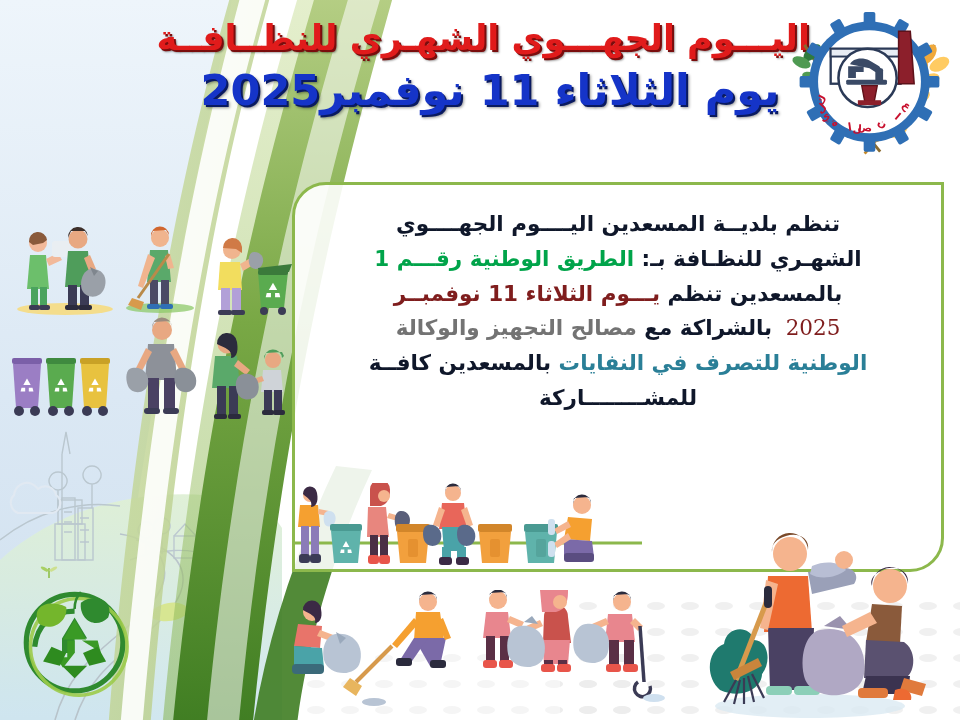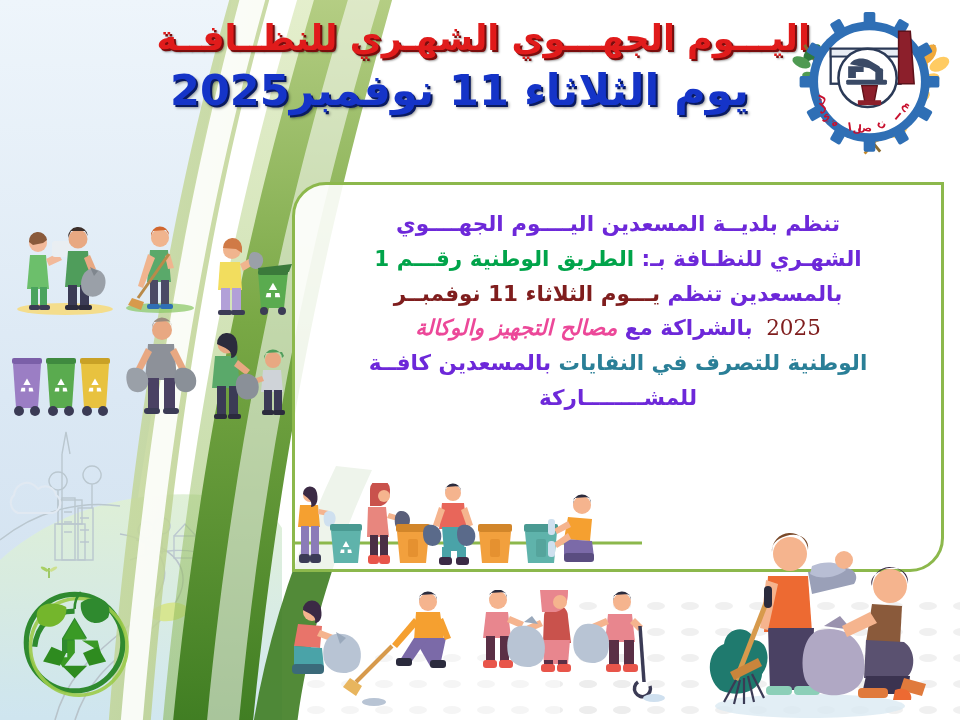--- a/index.html
+++ b/index.html
@@ -9,21 +9,21 @@
     font-family:"DejaVu Sans","Liberation Sans",sans-serif;
     background:#ffffff;position:relative;
   }
   #poster{position:absolute;inset:0;width:960px;height:720px;overflow:hidden;background:#fff;}
 
   
   .bg-svg{position:absolute;left:0;top:0;width:960px;height:720px;}
 
   
   .header{position:absolute;left:0;top:0;width:960px;height:180px;}
-  .title-block{position:absolute;right:150px;top:18px;width:640px;text-align:left;}
+  .title-block{position:absolute;right:150px;top:18px;width:640px;text-align:center;}
   .title-main{
     font-size:35px;font-weight:bold;color:#e01b1b;letter-spacing:0px;
     line-height:1.15;direction:rtl;white-space:nowrap;
     text-shadow:2px 2px 0 #7a0d0d, 3px 3px 2px rgba(0,0,0,.35);
   }
   .title-sub{
     margin-top:8px;font-size:43px;font-weight:bold;color:#1534c8;
     line-height:1.15;direction:rtl;white-space:nowrap;
     text-shadow:2px 2px 0 #0a1a60, 3px 3px 3px rgba(0,0,0,.4);
   }
@@ -38,23 +38,23 @@
     background:rgba(255,255,255,.90);
     box-sizing:border-box;
   }
   .card-body{
     padding:22px 26px 10px 26px;direction:rtl;text-align:center;
     font-size:21.5px;font-weight:bold;line-height:1.62;color:#231f20;
   }
   .ln{display:block;white-space:nowrap;}
   .c-green{color:#00a44a;}
   .c-red{color:#7f1d1d;}
-  .c-purple{color:#ec4899;font-style:italic;}
+  .c-purple{color:#737373;}
   .c-teal{color:#2a7f97;margin-top:28px;}
-  .c-dark{color:#6d28d9;}
+  .c-dark{color:#0f172a;}
   .num{font-family:"DejaVu Serif","Liberation Serif",serif;font-weight:normal;margin-left:6px;}
 
   
   .ill{position:absolute;}
 </style>
 </head>
 <body>
 
 <div id="poster">
 

